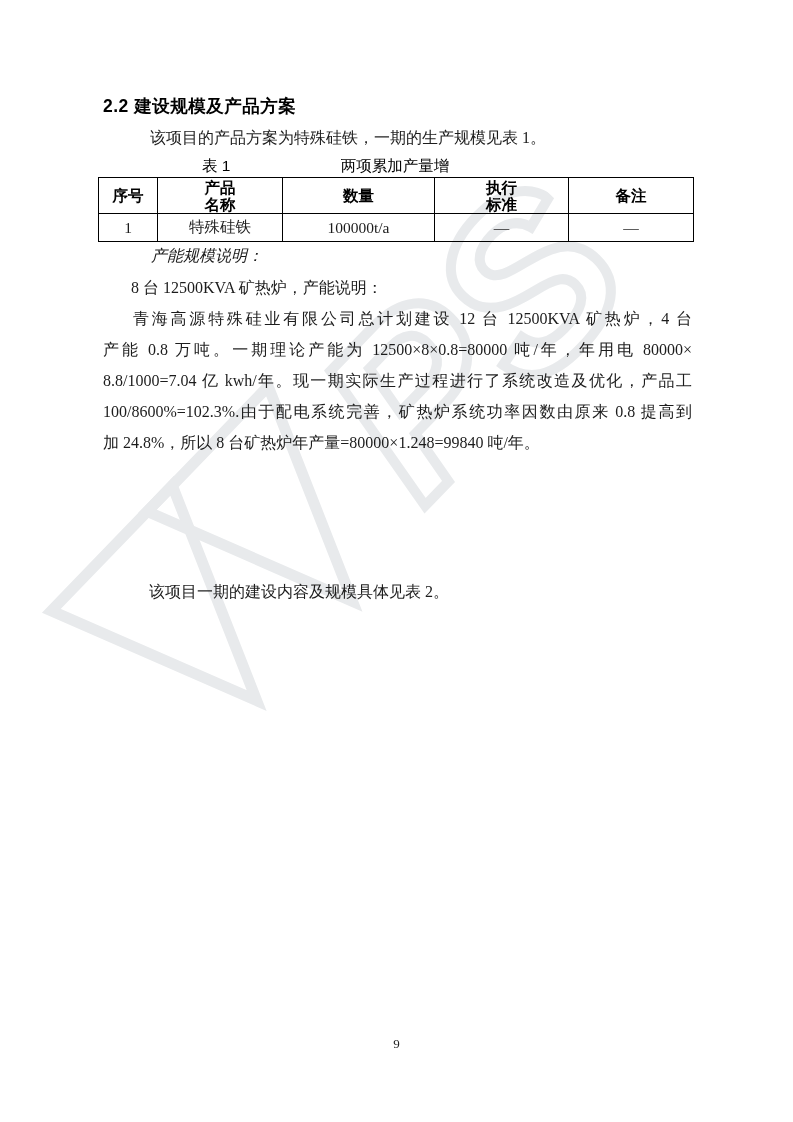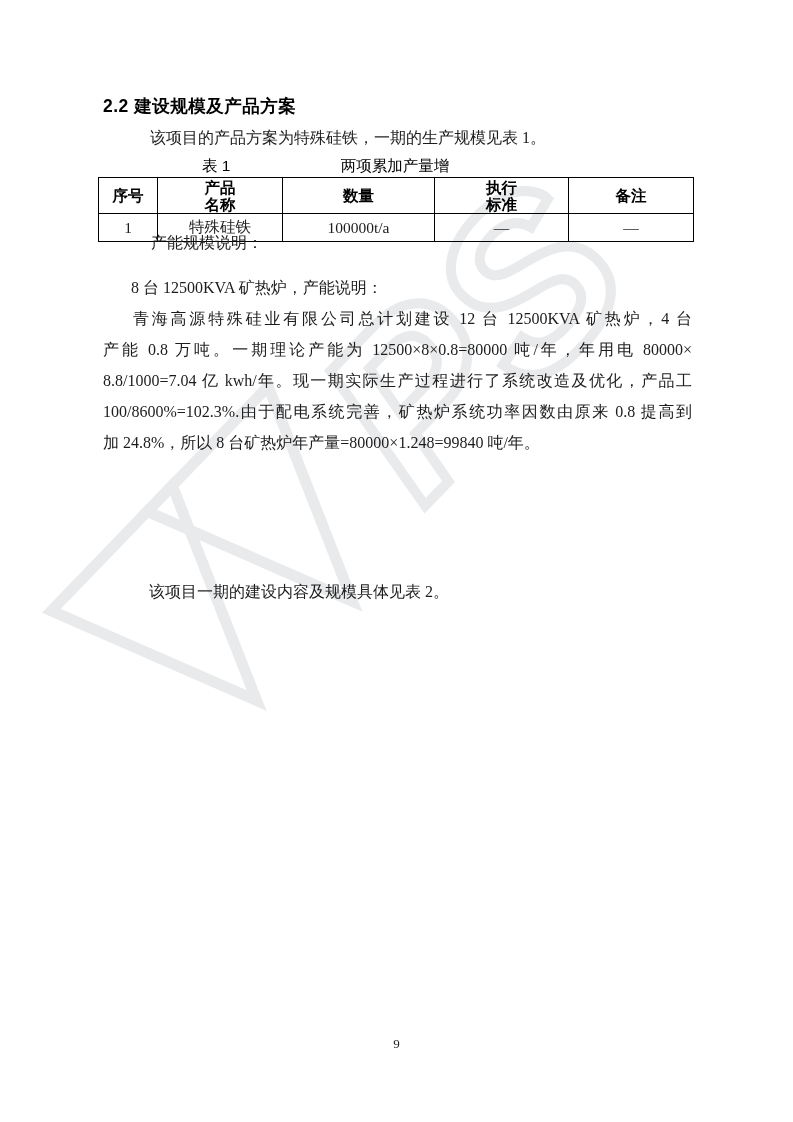--- a/index.html
+++ b/index.html
@@ -54,21 +54,21 @@
     text-align:center; vertical-align:middle;
     padding:0;
   }
   table.t1 th {
     font-family:"Liberation Sans", sans-serif;
     font-weight:bold; font-size:15.5px; color:#000;
     height:36px; line-height:17px;
   }
   table.t1 td { font-size:15.5px; height:28px; }
   
-  .p-cap { top:232px; text-indent:48px; }
+  .p-cap { top:245px; text-indent:48px;font-style:italic; }
   .p-fur { top:277px; text-indent:28px; }
   .mainpara { position:absolute; left:103px; top:303px; width:589px; }
   .mainpara .ln {
     height:31px; line-height:31px; font-size:16px;
     white-space:nowrap;
   }
   .mainpara .ln.just { text-align:justify; text-align-last:justify; white-space:normal; }
   .mainpara .ln.first { text-indent:30px; }
   .pageno {
     position:absolute; left:0; top:1036px; width:793px;

